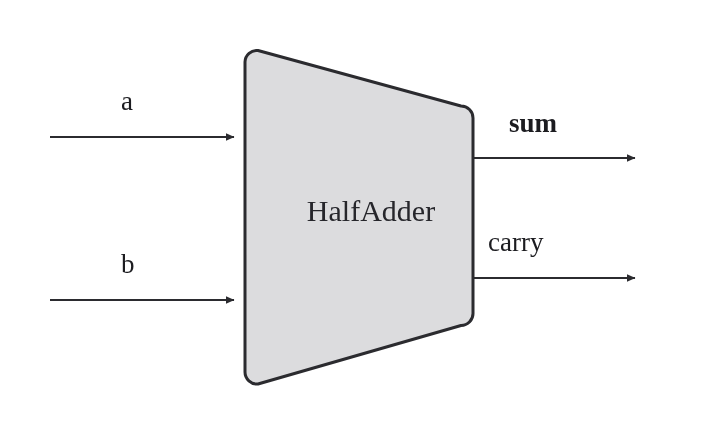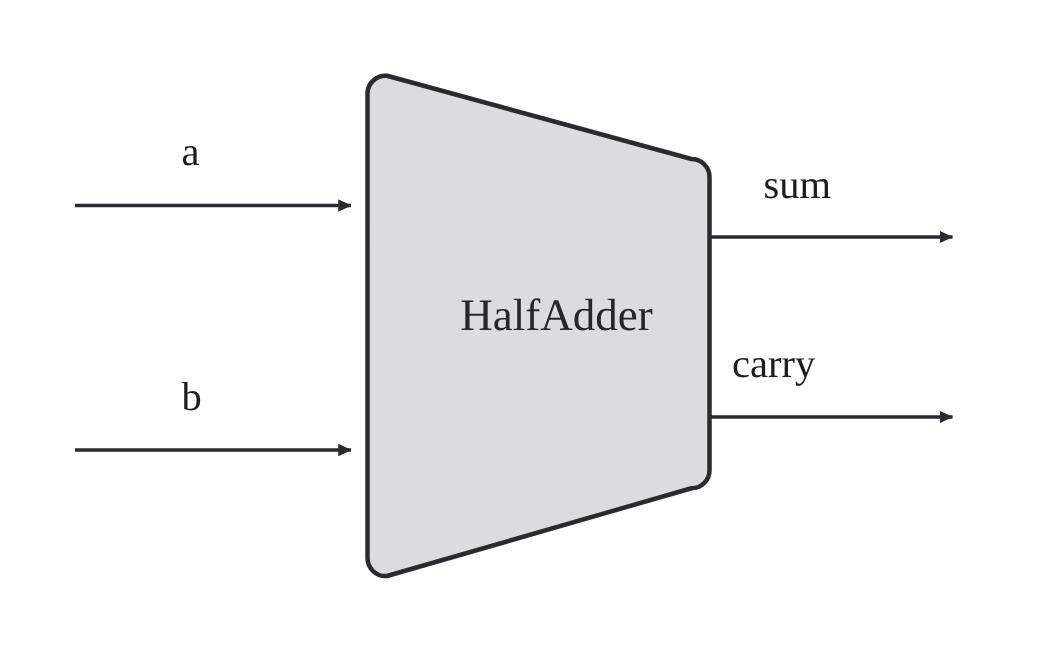--- a/index.html
+++ b/index.html
@@ -33,21 +33,21 @@
     position: absolute;
     font-family: "Liberation Serif", "DejaVu Serif", serif;
     font-size: 30px;
     color: #26262b;
     white-space: nowrap;
     line-height: 1;
     text-align: center;
   }
   #label-a      { left: 121px; top: 88px; }
   #label-b      { left: 121px; top: 251px; }
-  #label-sum    { left: 509px; top: 110px; }
+  #label-sum    { left: 509px; top: 110px; font-weight: bold; }
   #label-carry  { left: 488px; top: 229px; }
   #label-halfadder {
     left: 245px;
     top: 196px;
     width: 252px;
   }
 </style>
 </head>
 <body>
 

